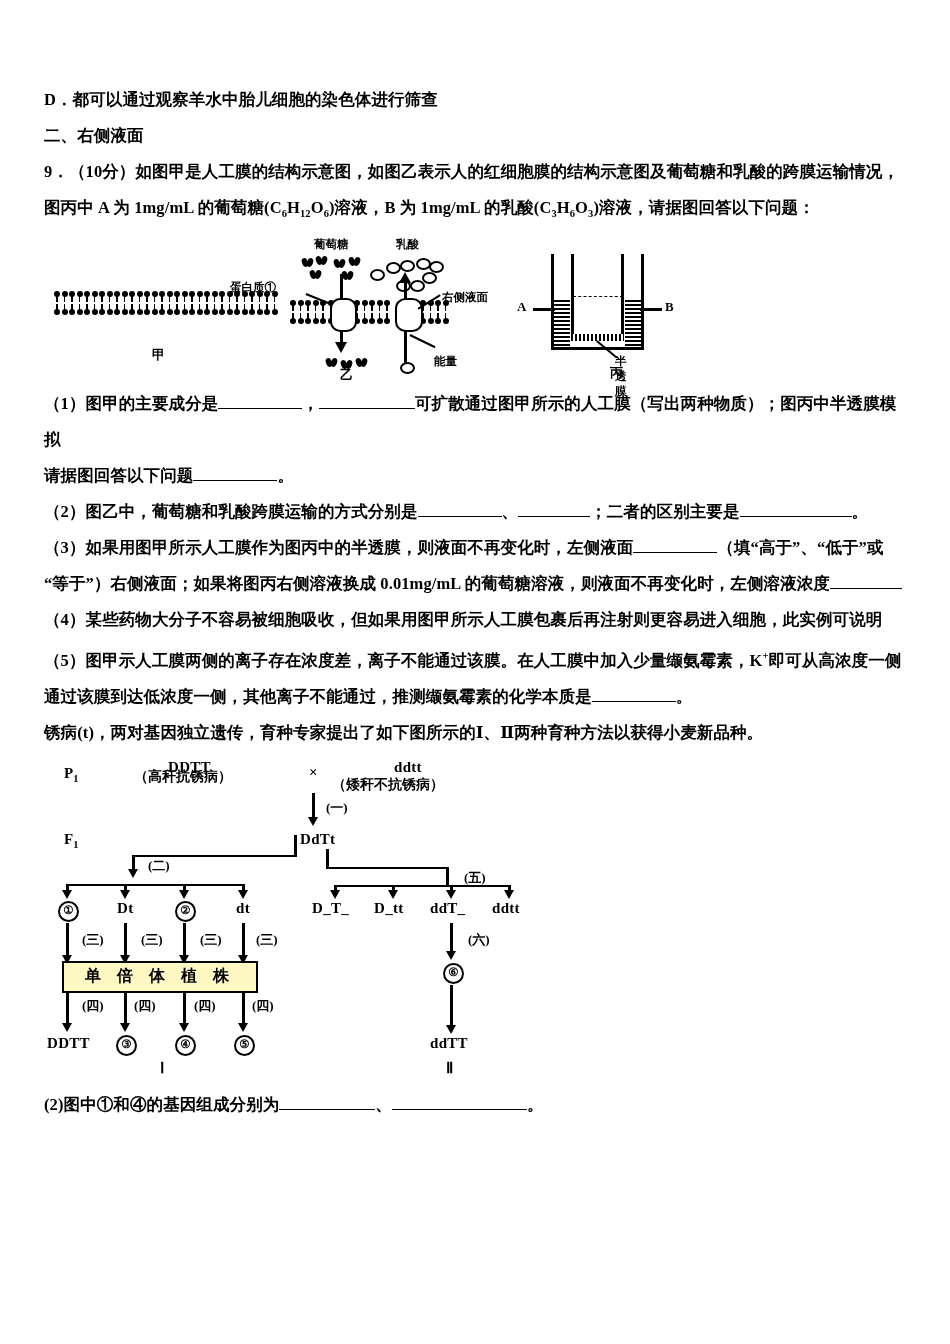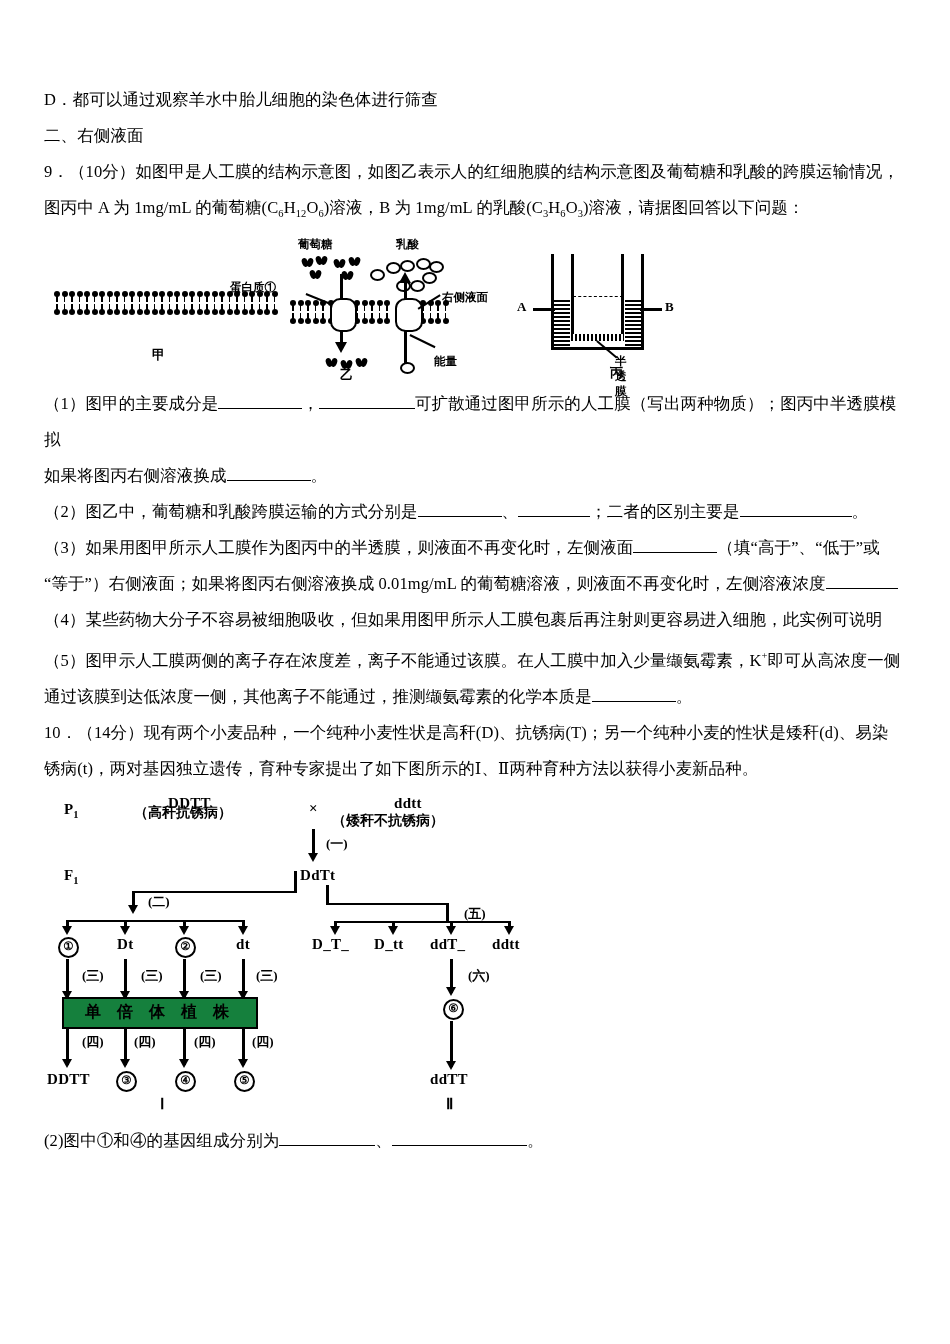--- a/index.html
+++ b/index.html
@@ -24,21 +24,21 @@
   }
   .content {
     position: absolute;
     left: 44px;
     top: 82px;
     width: 866px;
   }
   .line {
     font-size: 16.5px;
     line-height: 36px;
-    font-weight: normal;
+    font-weight: bold;
     letter-spacing: 0.1px;
     white-space: normal;
   }
   .ul {
     display: inline-block;
     border-bottom: 1.4px solid #000;
     vertical-align: baseline;
     height: 15px;
   }
   .u5 { width: 52px; }
@@ -209,21 +209,21 @@
     border: 2px solid #000;
     border-radius: 50%;
     font-size: 11.5px;
     font-weight: bold;
     line-height: 15px;
     text-align: center;
   }
   .haploid-box {
     position: absolute;
     border: 2.4px solid #000;
-    background: #15803d;
+    background: #fef9c3;
     display: flex;
     align-items: center;
     justify-content: space-around;
     font-size: 16px;
     font-weight: bold;
     letter-spacing: 6px;
     padding: 0 6px;
     box-sizing: border-box;
   }
 </style>
@@ -487,21 +487,21 @@
               <div class="tail"></div>
             </div>
             <div class="lipid down">
               <div class="head"></div>
               <div class="tail"></div>
             </div>
         </div>
       </div>
       <div class="figlabel" style="left:108px; top:110px;">甲</div>
 
-      <div class="tinylabel" style="left:254px; top:1px;">葡萄糖</div>
+      <div class="tinylabel" style="left:270px; top:1px;">葡萄糖</div>
       <div class="glu" style="left:258px; top:22px;"></div>
       <div class="glu" style="left:272px; top:20px;"></div>
       <div class="glu" style="left:290px; top:23px;"></div>
       <div class="glu" style="left:305px; top:21px;"></div>
       <div class="glu" style="left:266px; top:34px;"></div>
       <div class="glu" style="left:298px; top:35px;"></div>
       <div class="glu" style="left:282px; top:122px;"></div>
       <div class="glu" style="left:297px; top:124px;"></div>
       <div class="glu" style="left:312px; top:122px;"></div>
 
@@ -704,21 +704,21 @@
         <div class="leader" style="left:88px; top:86px; width:26px; transform:rotate(40deg);"></div>
         <div class="tinylabel" style="left:106px; top:100px;">半透膜</div>
       </div>
       <div class="figlabel" style="left:566px; top:128px;">丙</div>
     </div>
 
     <div class="line">
       <span>（1）图甲的主要成分是</span><span class="ul u8"></span><span>，</span><span class="ul u9"></span><span>可扩散通过图甲所示的人工膜（写出两种物质）；图丙中半透膜模拟</span>
     </div>
     <div class="line">
-      <span>如果将图丙右侧溶液换成</span><span class="ul u8"></span><span>。</span>
+      <span>请据图回答以下问题</span><span class="ul u8"></span><span>。</span>
     </div>
 
     <div class="line">
       <span>（2）图乙中，葡萄糖和乳酸跨膜运输的方式分别是</span><span class="ul u8"></span><span>、</span><span class="ul u7"></span><span>；二者的区别主要是</span><span class="ul u11"></span><span>。</span>
     </div>
 
     <div class="line">
       <span>（3）如果用图甲所示人工膜作为图丙中的半透膜，则液面不再变化时，左侧液面</span><span class="ul u8"></span><span>（填“高于”、“低于”或</span>
     </div>
     <div class="line">
@@ -729,23 +729,20 @@
       <span>（4）某些药物大分子不容易被细胞吸收，但如果用图甲所示人工膜包裹后再注射则更容易进入细胞，此实例可说明</span>
     </div>
 
     <div class="line">
       <span>（5）图甲示人工膜两侧的离子存在浓度差，离子不能通过该膜。在人工膜中加入少量缬氨霉素，K</span><sup>+</sup><span>即可从高浓度一侧</span>
     </div>
     <div class="line">
       <span>通过该膜到达低浓度一侧，其他离子不能通过，推测缬氨霉素的化学本质是</span><span class="ul u8"></span><span>。</span>
     </div>
 
-    <div class="line">
-      <span>10．</span><span>（14分）</span><span>现有两个小麦品种，一个纯种小麦性状是高秆(D)、抗锈病(T)；另一个纯种小麦的性状是矮秆(d)、易染</span>
-    </div>
     <div class="line">
       <span>锈病(t)，两对基因独立遗传，育种专家提出了如下图所示的Ⅰ、Ⅱ两种育种方法以获得小麦新品种。</span>
     </div>
 
     <div class="fig2">
 
       <div class="f2txt f2-stage" style="left:20px; top:8px;">
         <span>P</span><sub>1</sub>
       </div>
       <div class="f2txt f2-geno" style="left:124px; top:2px;">DDTT</div>

